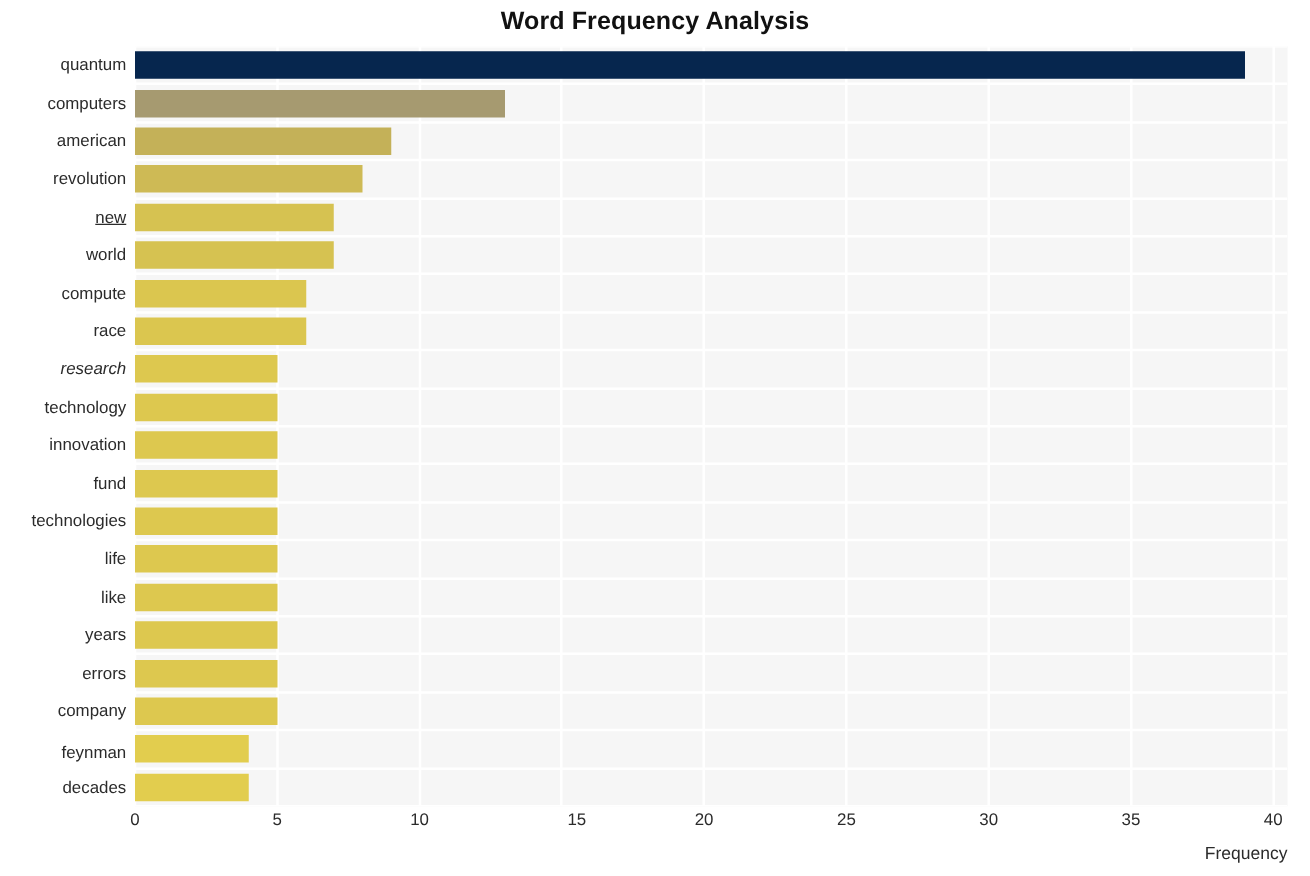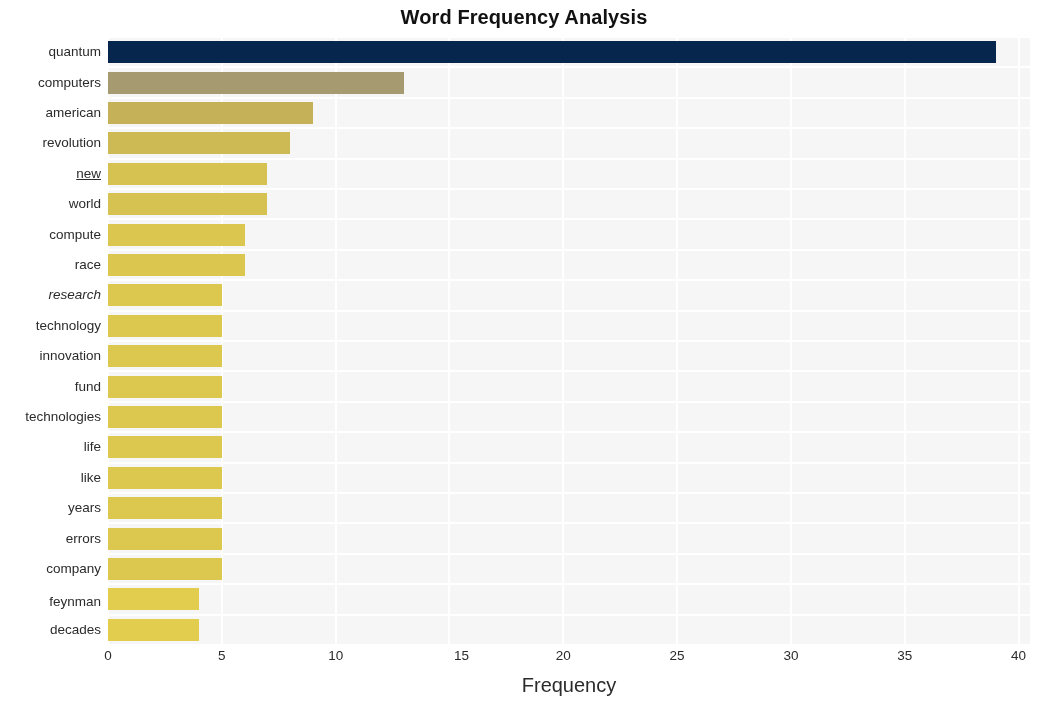--- a/index.html
+++ b/index.html
@@ -107,22 +107,22 @@
     font-size: 13.5px;
     color: #2b2b2b;
     font-family: "Liberation Sans", sans-serif;
     white-space: nowrap;
   }
   #x-axis-title {
     position: absolute;
     left: 108px;
     top: 674px;
     width: 922px;
-    text-align: center;
-    font-size: 20px;
+    text-align: right;
+    font-size: 14px;
     color: #2b2b2b;
     font-family: "Liberation Sans", sans-serif;
   }
 </style>
 </head>
 <body>
 
 <div id="chart-root">
 
   <div id="chart-title">Word Frequency Analysis</div>

